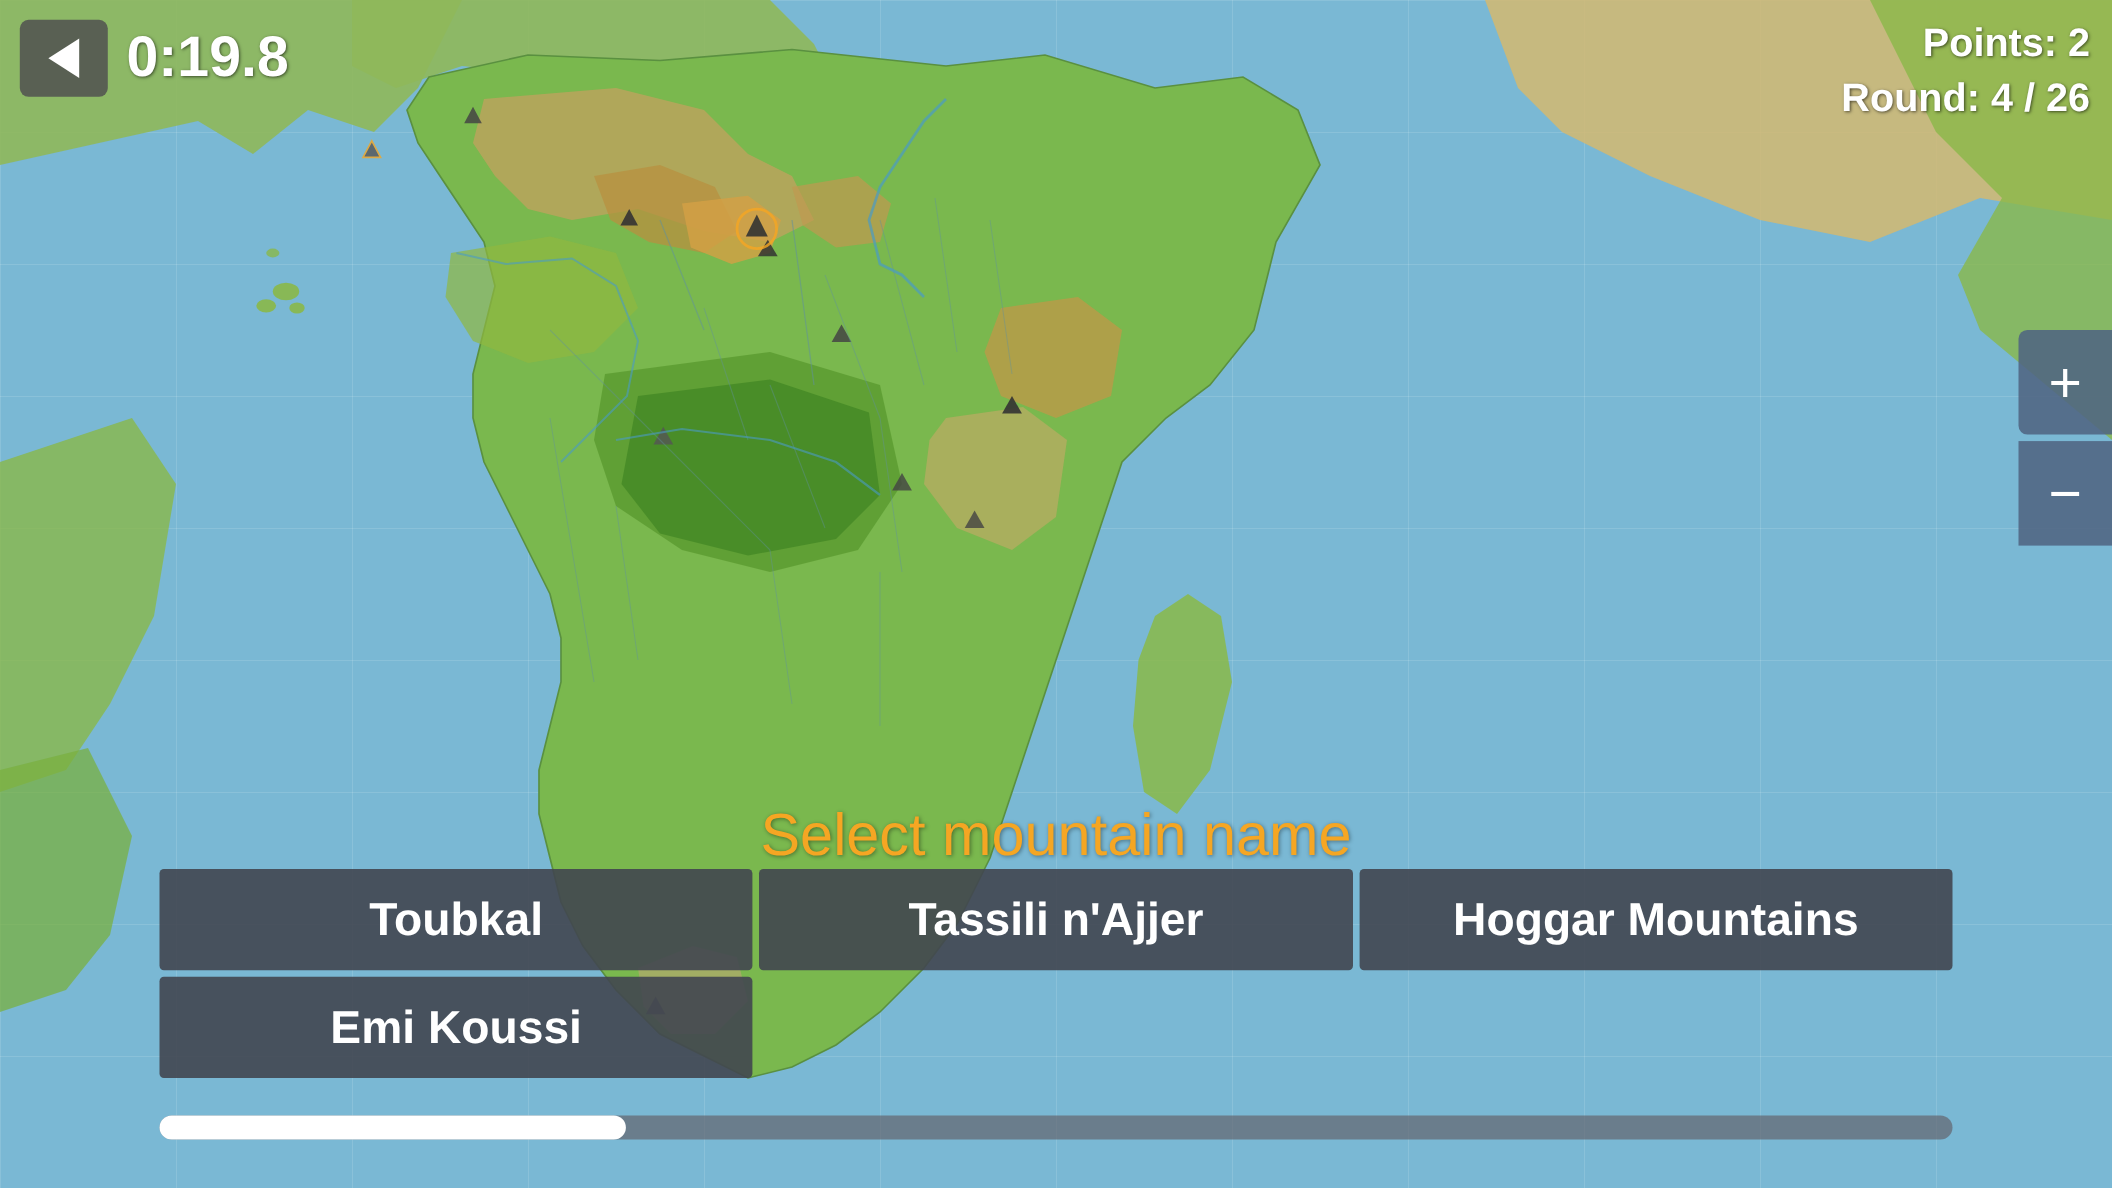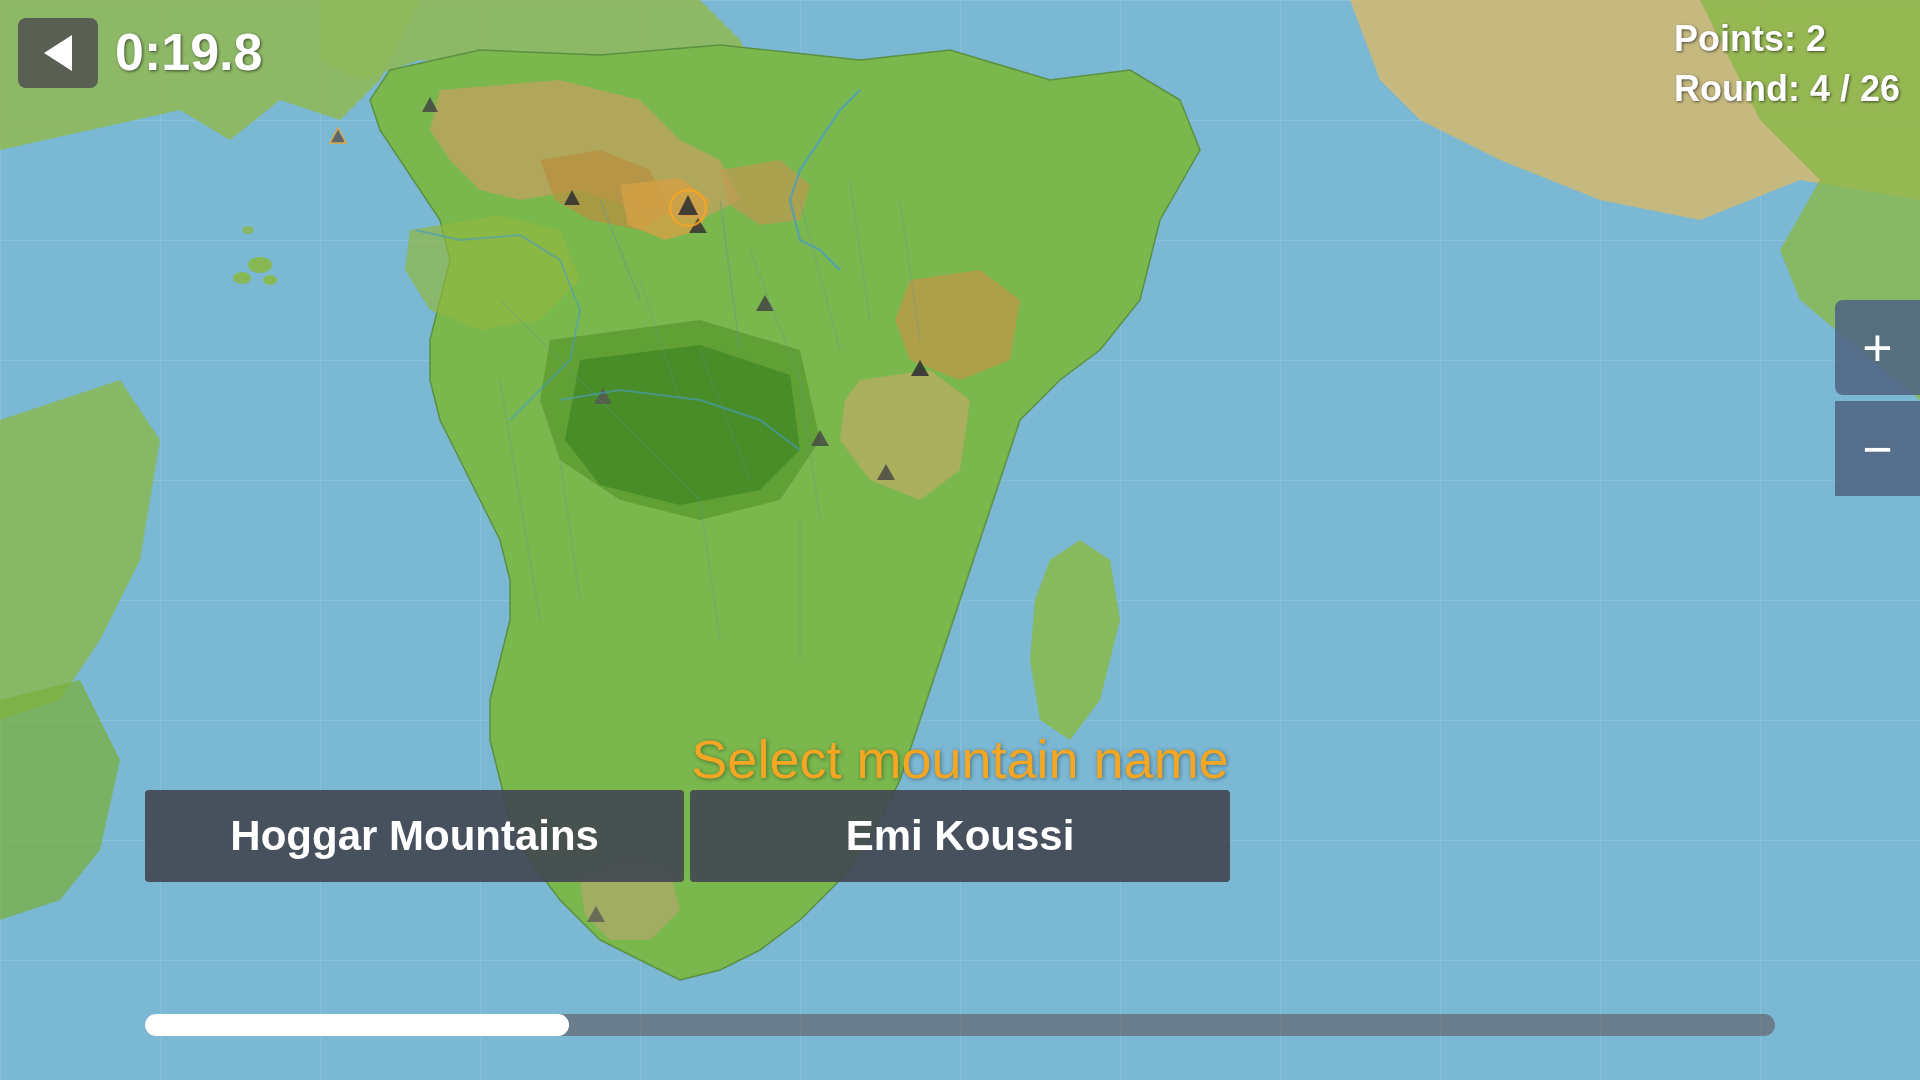--- a/index.html
+++ b/index.html
@@ -81,20 +81,21 @@
     }
 
     
     #score-panel {
       position: absolute;
       top: 14px;
       right: 20px;
       color: white;
       font-size: 36px;
       font-weight: bold;
+      text-align: right;
       text-shadow: 1px 1px 3px rgba(0,0,0,0.6);
       z-index: 100;
       line-height: 1.4;
     }
 
     
     #zoom-controls {
       position: absolute;
       right: 0;
       top: 300px;
@@ -349,19 +350,21 @@
 </div>
 
 <div id="zoom-controls">
   <button class="zoom-btn">+</button>
   <button class="zoom-btn">−</button>
 </div>
 
 <div id="question-text">Select mountain name</div>
 
 <div id="answer-grid">
+<button class="answer-btn">Toubkal</button>
+    <button class="answer-btn">Tassili n'Ajjer</button>
     <button class="answer-btn">Hoggar Mountains</button>
     <button class="answer-btn">Emi Koussi</button>
   </div>
 
 <div id="progress-bar-container">
   <div id="progress-bar-fill" style="width: 26%;"></div>
 </div>
 
 </body></html>

